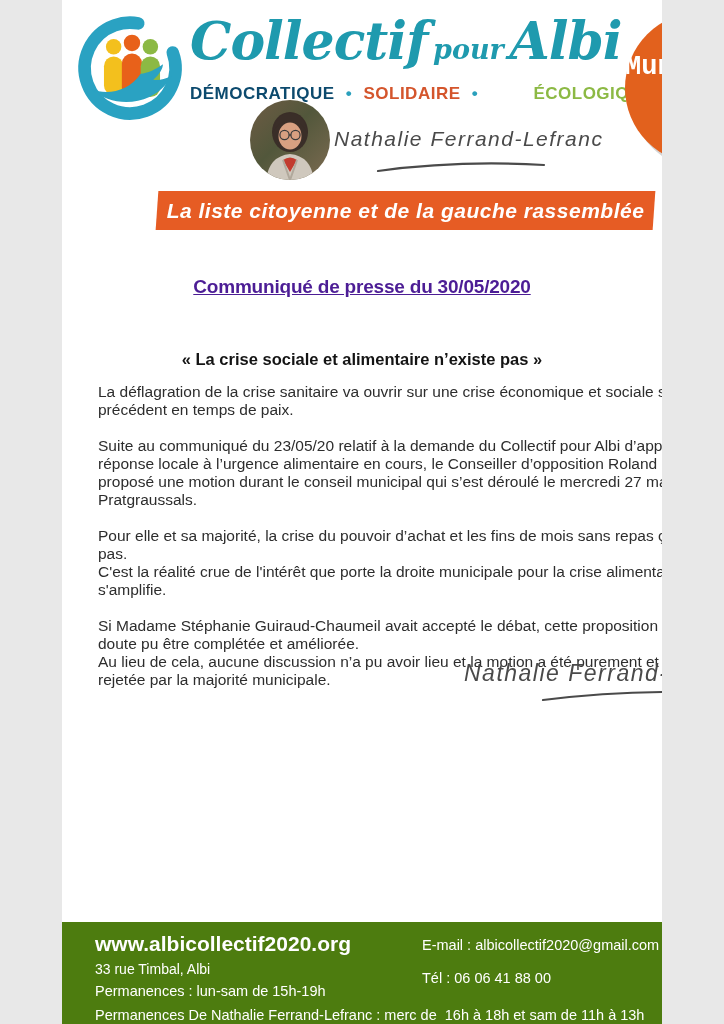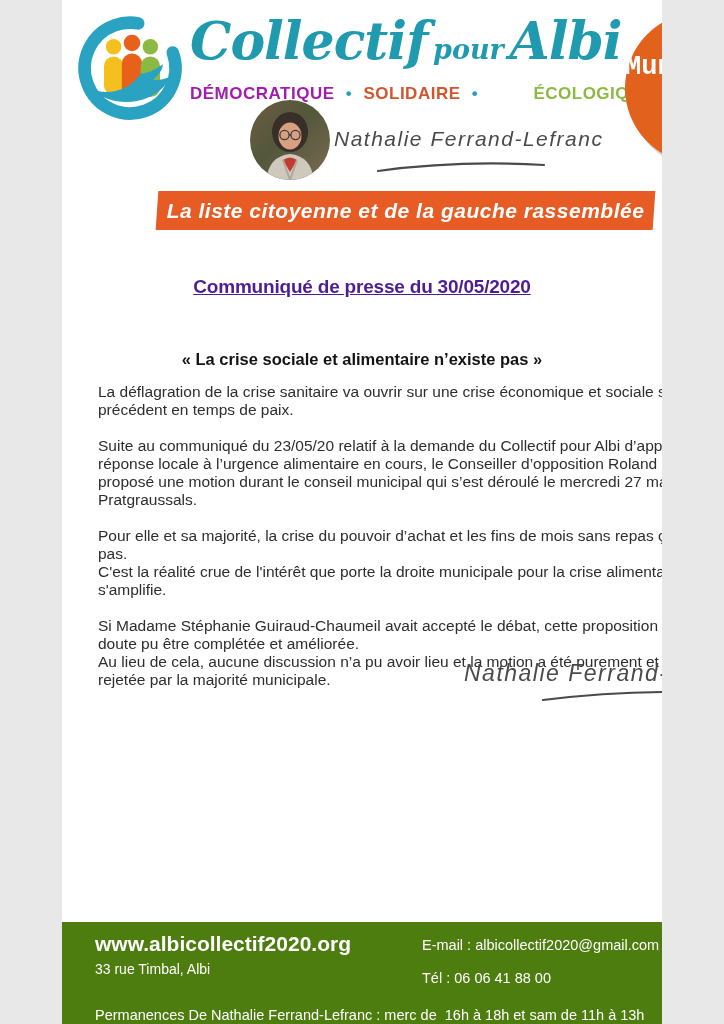--- a/index.html
+++ b/index.html
@@ -15,21 +15,21 @@
     position:absolute; left:128px; top:6px; width:424px; text-align:center;
     color:#1f9aae; font-family:"DejaVu Serif", serif; font-style:italic; font-weight:bold;
     white-space:nowrap; line-height:70px;
   }
   .brand-title .t-big  { font-size:52px; letter-spacing:-1px; }
   .brand-title .t-small{ font-size:27px; }
   .tagline {
     position:absolute; left:128px; top:84px; width:424px; text-align:center;
     font-weight:bold; font-size:17px; letter-spacing:.5px; white-space:nowrap;
   }
-  .w-demo { color:#a21caf; } .w-soli { color:#d4552c; } .w-ecolo { color:#8cb944;padding-left:44px; }
+  .w-demo { color:#0c4a6e; } .w-soli { color:#d4552c; } .w-ecolo { color:#8cb944;padding-left:44px; }
   .tag-sep { color:#2aa0bc; padding:0 6px; }
   .badge {
     position:absolute; left:563px; top:12px; width:152px; height:152px;
     border-radius:50%; background:#e2611d; color:#fff; text-align:center;
     box-shadow:5px 6px 0 rgba(160,160,160,.45);
   }
   .badge-l1 { font-weight:bold; font-size:27px; padding-top:40px;font-family:Liberation Mono, monospace; }
   .badge-l2 { font-weight:bold; font-size:27px; margin-top:14px; }
   .avatar {
     position:absolute; left:188px; top:100px; width:80px; height:80px;
@@ -176,20 +176,21 @@
     <span class="signature-underline">
       <svg width="185" height="14" aria-hidden="true">
         <path d="M4 11 Q92 0 180 4" stroke="#4a4a4a" stroke-width="2.2" fill="none" stroke-linecap="round"></path>
       </svg>
     </span>
   </div>
 
   <div class="footer">
     <div class="f-website">www.albicollectif2020.org</div>
     <div class="f-address">33 rue Timbal, Albi</div>
+    <div class="f-perm">Permanences : lun-sam de 15h-19h</div>
     <div class="f-perm2">Permanences De Nathalie Ferrand-Lefranc : merc de  16h à 18h et sam de 11h à 13h</div>
     <div class="f-email">E-mail : albicollectif2020@gmail.com</div>
     <div class="f-tel">Tél : 06 06 41 88 00</div>
 
     <div class="social social-tw">
       <svg viewBox="0 0 24 24" width="26" height="26" aria-hidden="true">
         <path fill="#ffffff" d="M23.954 4.569c-.885.389-1.83.654-2.825.775 1.014-.611 1.794-1.574 2.163-2.723-.951.555-2.005.959-3.127 1.184-.896-.959-2.173-1.559-3.591-1.559-2.717 0-4.92 2.203-4.92 4.917 0 .39.045.765.127 1.124-4.09-.205-7.715-2.169-10.141-5.138-.427.722-.666 1.561-.666 2.475 0 1.71.87 3.213 2.188 4.096-.807-.026-1.566-.248-2.228-.616v.061c0 2.385 1.693 4.374 3.946 4.827-.413.111-.849.171-1.296.171-.314 0-.615-.03-.916-.086.631 1.953 2.445 3.377 4.604 3.417-1.68 1.319-3.809 2.105-6.102 2.105-.39 0-.779-.023-1.17-.067 2.189 1.394 4.768 2.209 7.557 2.209 9.054 0 13.999-7.496 13.999-13.986 0-.209 0-.42-.015-.63.961-.689 1.8-1.56 2.46-2.548l-.047-.02z"></path>
       </svg>
     </div>
     <div class="social social-fb">

